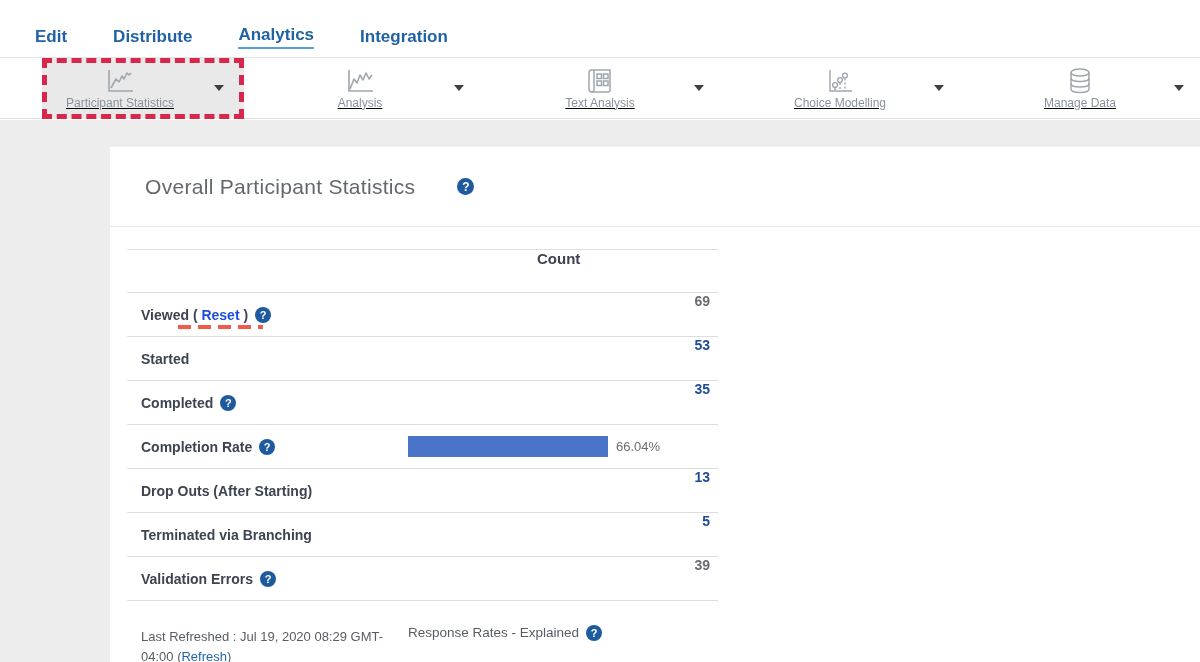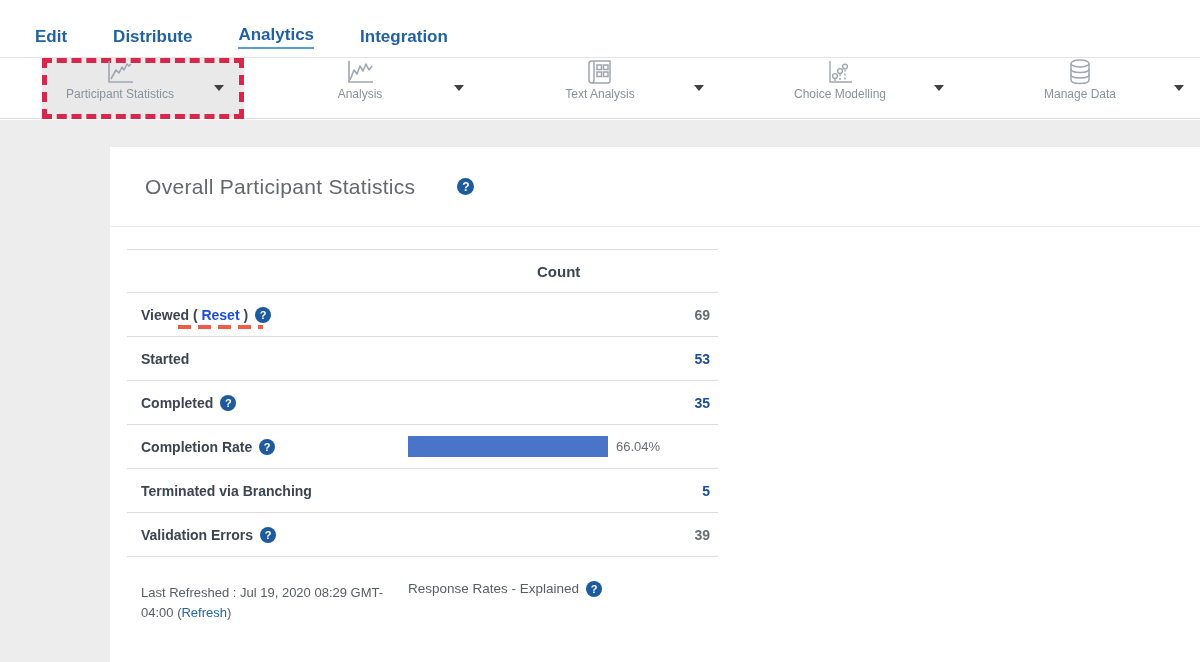--- a/index.html
+++ b/index.html
@@ -9,21 +9,21 @@
     background:#ffffff; font-family:"Liberation Sans", sans-serif;
   }
 
   
   .topnav { height:57px; display:flex; align-items:flex-end; padding:0 0 8px 15px; gap:46px; background:#fff;margin-left:20px; }
   .nav-item { font-size:17px; font-weight:bold; color:#2062a3; cursor:pointer; padding-bottom:2px; }
   .nav-item.active { border-bottom:2px solid #54a0d9; }
 
   
   .toolbar { height:62px; display:flex; background:#fff; border-top:1px solid #e4e4e4; border-bottom:1px solid #dcdcdc; }
-  .tool { flex:1; position:relative; display:flex; justify-content:center; cursor:pointer; }
+  .tool { flex:1; position:relative; display:flex; align-items:center; justify-content:center; cursor:pointer;text-decoration:underline; }
   .tool-inner { display:flex; flex-direction:column; align-items:center; gap:1px; z-index:1; position:relative; }
   .tool-icon svg { display:block; }
   .tool-label { font-size:12px; color:#8b919b; white-space:nowrap; }
   .caret { position:absolute; right:16px; top:27px; width:0; height:0;
     border-left:5px solid transparent; border-right:5px solid transparent; border-top:6px solid #3d4045; z-index:1; }
   .highlight-box { position:absolute; left:42px; top:0px; width:202px; height:61px;
     background:#e9e9e9; border:5px dashed #d7284b; z-index:0; }
 
   
   .content { position:absolute; top:120px; left:0; right:0; bottom:0; background:#ededed; }
@@ -31,21 +31,21 @@
   .panel-header { height:80px; display:flex; align-items:center; padding-left:35px; border-bottom:1px solid #ebebeb;gap:33px; }
   .panel-title { font-size:21px; font-weight:400; color:#64676c; letter-spacing:0.3px; }
 
   .help { display:inline-flex; flex:none; width:17px; height:17px; border-radius:50%;
     background:#1d5a9e; color:#fff; font-size:12px; font-weight:bold;
     align-items:center; justify-content:center; margin-left:9px; cursor:pointer; }
   .help.sm { width:16px; height:16px; font-size:11px; margin-left:7px; }
 
   
   .stats-table { margin:22px 0 0 17px; width:591px; font-size:14px; }
-  .t-row { position:relative; height:44px; display:flex; align-items:center;
+  .t-row { position:relative; height:44px; display:flex; 
     border-bottom:1px solid #dddddd; padding:0 8px 0 14px; }
   .t-head { border-top:1px solid #dddddd; font-weight:bold; color:#3d4451; font-size:15px; }
   .count-header { margin-left:396px; }
   .row-label { font-weight:bold; color:#3d4451; display:flex; align-items:center; white-space:pre; }
   .row-value { margin-left:auto;font-weight:bold; }
   .val-gray { color:#696d72; }
   .val-blue { color:#1c4c96; font-weight:bold; }
   .reset-link { color:#1d4ed8; cursor:pointer; }
   .dash-underline { position:absolute; left:51px; top:32px; width:85px; height:4px;
     background:repeating-linear-gradient(90deg,#f15b4a 0 13px,transparent 13px 20px); }
@@ -188,20 +188,24 @@
 
       <div class="t-row">
         <span class="row-label">
           <span>Completion Rate</span>
           <span class="help sm">?</span>
         </span>
         <span class="bar-fill" style="width: 200px;"></span>
         <span class="bar-label">66.04%</span>
       </div>
 
+      <div class="t-row">
+        <span class="row-label">Drop Outs (After Starting)</span>
+        <span class="row-value val-blue">13</span>
+      </div>
 
       <div class="t-row">
         <span class="row-label">Terminated via Branching</span>
         <span class="row-value val-blue">5</span>
       </div>
 
       <div class="t-row">
         <span class="row-label">
           <span>Validation Errors</span>
           <span class="help sm">?</span>

